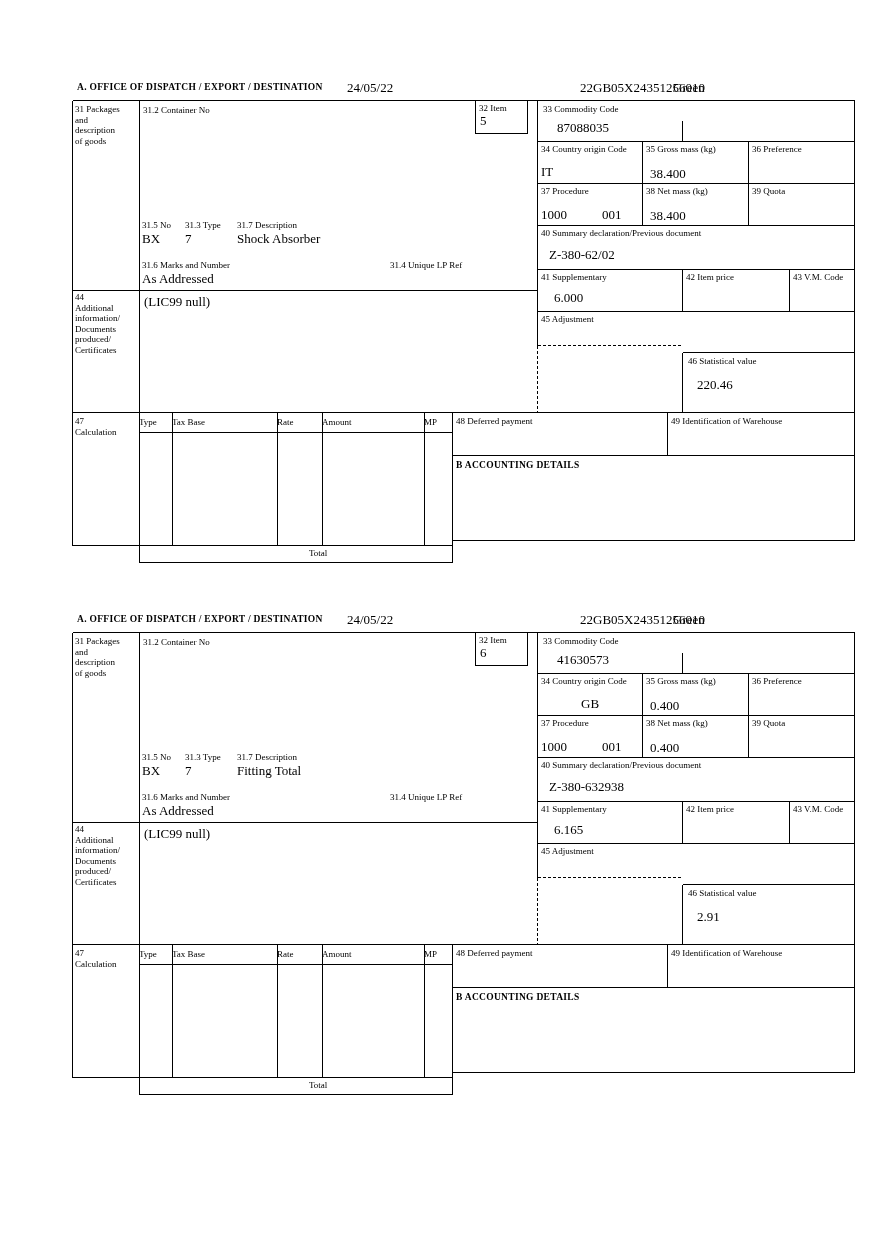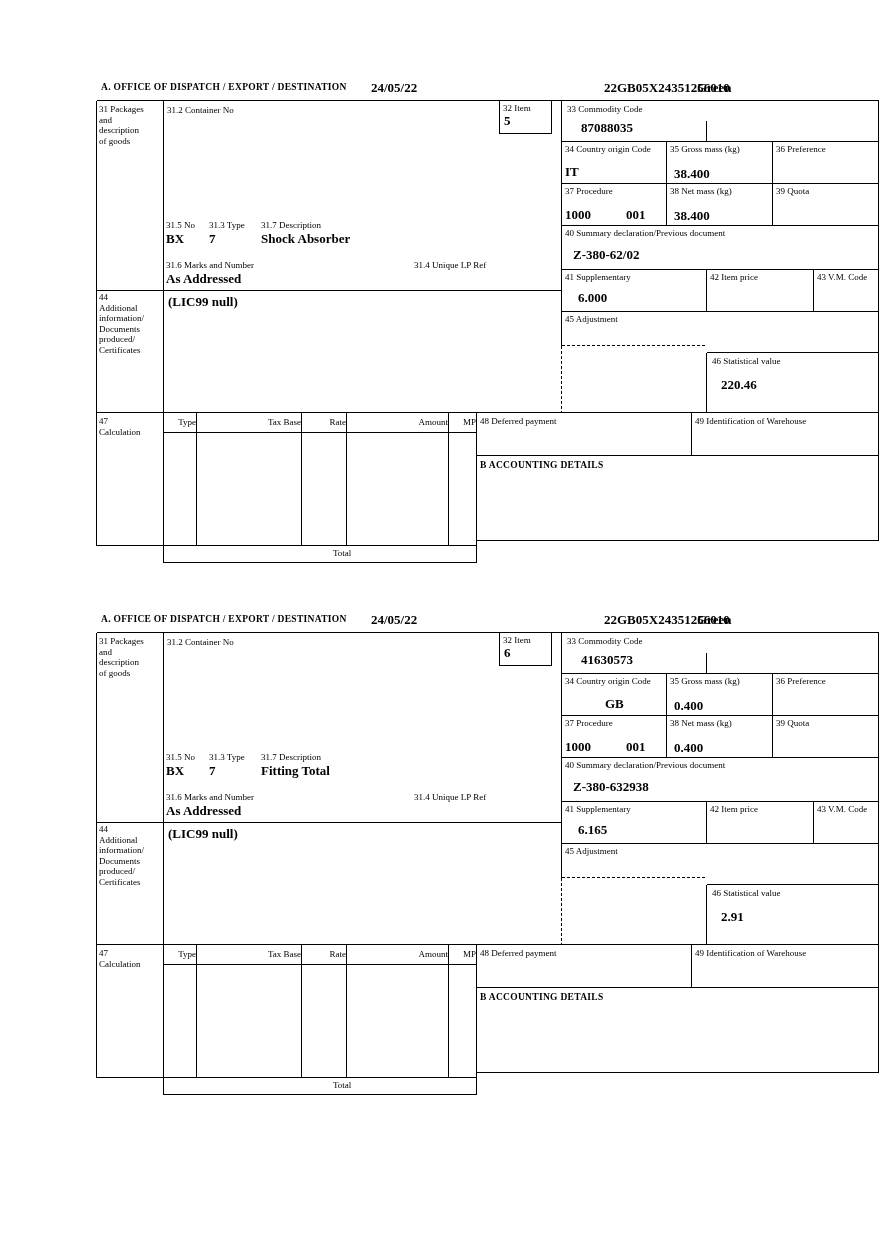--- a/index.html
+++ b/index.html
@@ -1,25 +1,25 @@
 <!DOCTYPE html>
 <html><head>
 <meta charset="utf-8">
 <style>
   * { margin:0; padding:0; box-sizing:border-box; }
   html,body { background:#ffffff; }
   body { width:882px; height:1250px; font-family:"Liberation Serif", serif; }
   #page { position:relative; width:882px; height:1250px; background:#fff; overflow:hidden; }
-  .section { position:absolute; left:96px; width:784px; height:486px;padding-left:36px; }
+  .section { position:absolute; left:72px; width:784px; height:486px;padding-left:36px; }
   .grid { position:absolute; left:0; top:0; }
   .t { position:absolute; color:#000; white-space:pre-line; line-height:1.18; }
   .hdr { font-size:9.5px; font-weight:bold; letter-spacing:0.3px; }
   .lbl { font-size:9px; }
-  .val { font-size:13px;font-weight:bold; }
-  .ctr { text-align:right; }
+  .val { font-size:13px; }
+  .ctr { text-align:left; }
 </style>
 </head>
 <body>
 
 <div id="page">
     <div class="section" style="top: 80px;">
 
     <svg class="grid" width="784" height="486">
       <path d="M0.5 20.5 H782.5
                M465.5 61.5 H782.5

